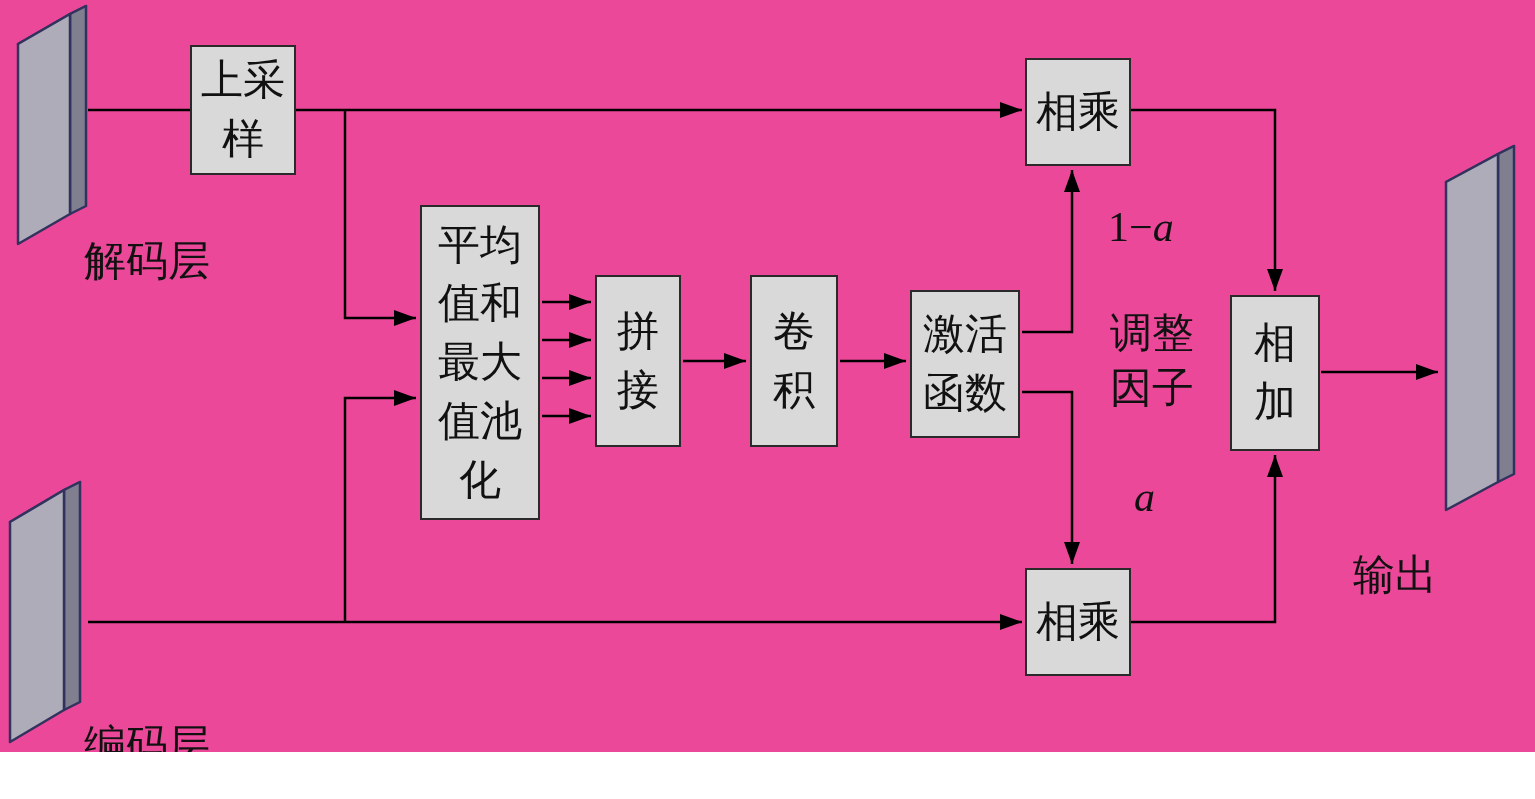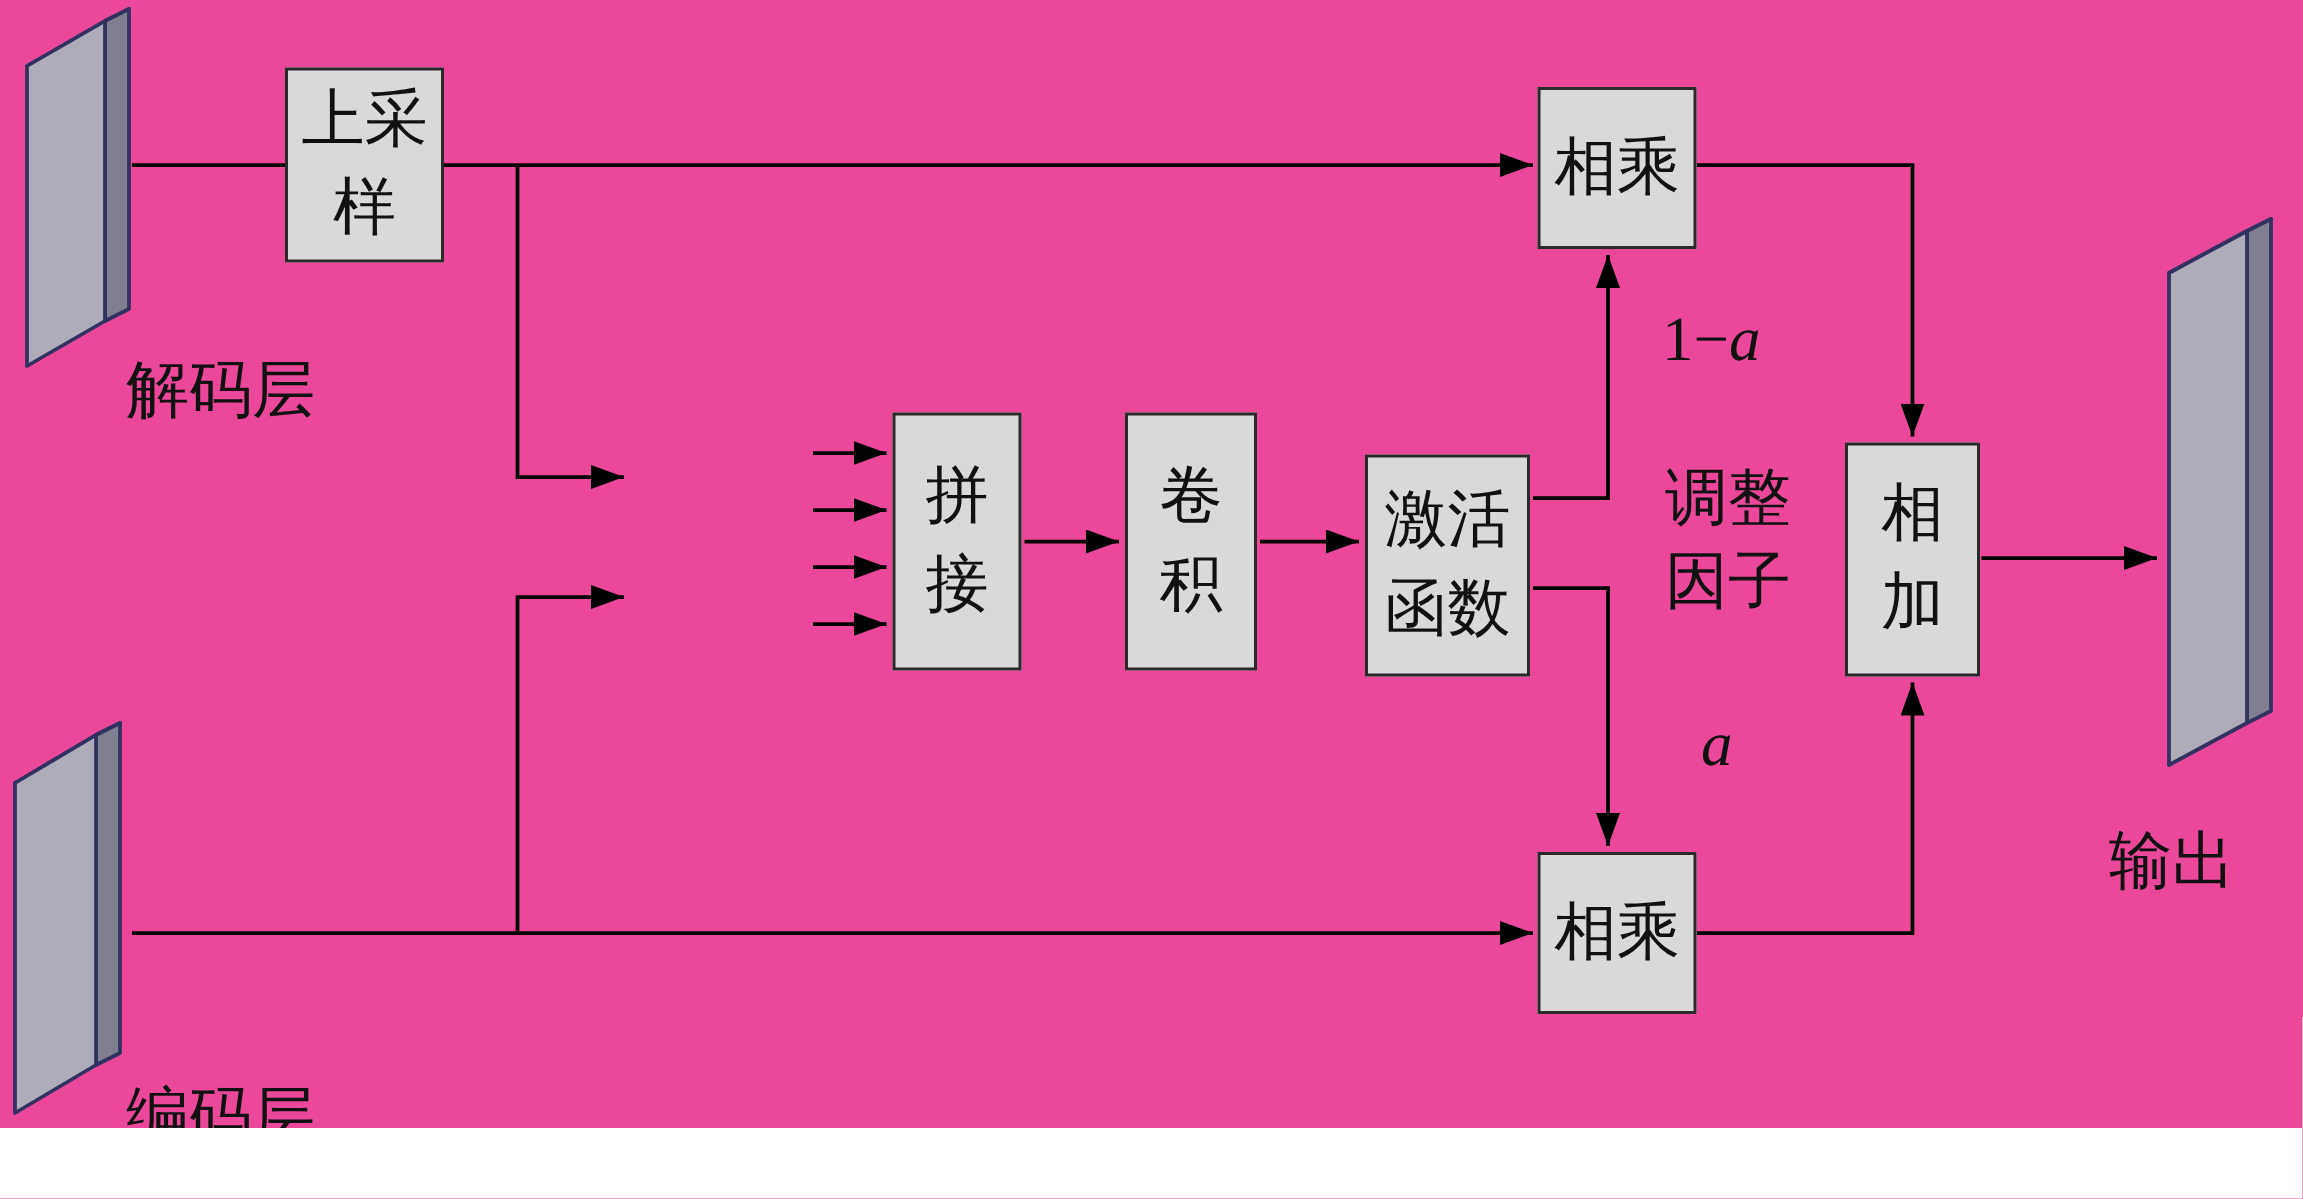--- a/index.html
+++ b/index.html
@@ -33,28 +33,28 @@
     white-space: pre-line;
     color: #111111;
   }
   .math { font-family: Liberation Serif, serif; margin-left: 32px; }
   .math .var { font-style: italic; }
   
   #node-upsample        { left: 190px;  top: 45px;  width: 106px; height: 130px; }
   #node-pooling         { left: 420px;  top: 205px; width: 120px; height: 315px; }
   #node-concat          { left: 595px;  top: 275px; width: 86px;  height: 172px; }
   #node-conv            { left: 750px;  top: 275px; width: 88px;  height: 172px; }
-  #node-activation      { left: 910px;  top: 290px; width: 110px; height: 148px; margin-top: 13px; }
+  #node-activation      { left: 910px;  top: 290px; width: 110px; height: 148px; }
   #node-multiply-top    { left: 1025px; top: 58px;  width: 106px; height: 108px; }
   #node-multiply-bottom { left: 1025px; top: 568px; width: 106px; height: 108px; }
   #node-add             { left: 1230px; top: 295px; width: 90px;  height: 156px; }
   
   #label-decoder    { left: 84px;   top: 234px; text-align: right; }
   #label-encoder    { left: 84px;   top: 718px; }
-  #label-output     { left: 1406px; top: 548px; }
+  #label-output     { left: 1353px; top: 548px; }
   #label-adjust     { left: 1078px; top: 306px; margin-left: 32px; }
   #label-one-minus-a{ left: 1076px; top: 200px; }
   #label-a          { left: 1102px; top: 470px; }
 </style>
 </head>
 <body>
 
 <div id="figure">
 
   <svg id="wires" width="1535" height="799" viewBox="0 0 1535 799" xmlns="http://www.w3.org/2000/svg">
@@ -97,20 +97,25 @@
       <path d="M1022 332 H1072 V170" marker-end="url(#arrow)"></path>
       <path d="M1022 392 H1072 V564" marker-end="url(#arrow)"></path>
       <path d="M1131 110 H1275 V291" marker-end="url(#arrow)"></path>
       <path d="M1131 622 H1275 V455" marker-end="url(#arrow)"></path>
       <path d="M1321 372 H1438" marker-end="url(#arrow)"></path>
     </g>
   </svg>
 
   <div class="node" id="node-upsample">上采
 样</div>
+  <div class="node" id="node-pooling">平均
+值和
+最大
+值池
+化</div>
   <div class="node" id="node-concat">拼
 接</div>
   <div class="node" id="node-conv">卷
 积</div>
   <div class="node" id="node-activation">激活
 函数</div>
   <div class="node" id="node-multiply-top">相乘</div>
   <div class="node" id="node-multiply-bottom">相乘</div>
   <div class="node" id="node-add">相
 加</div>

